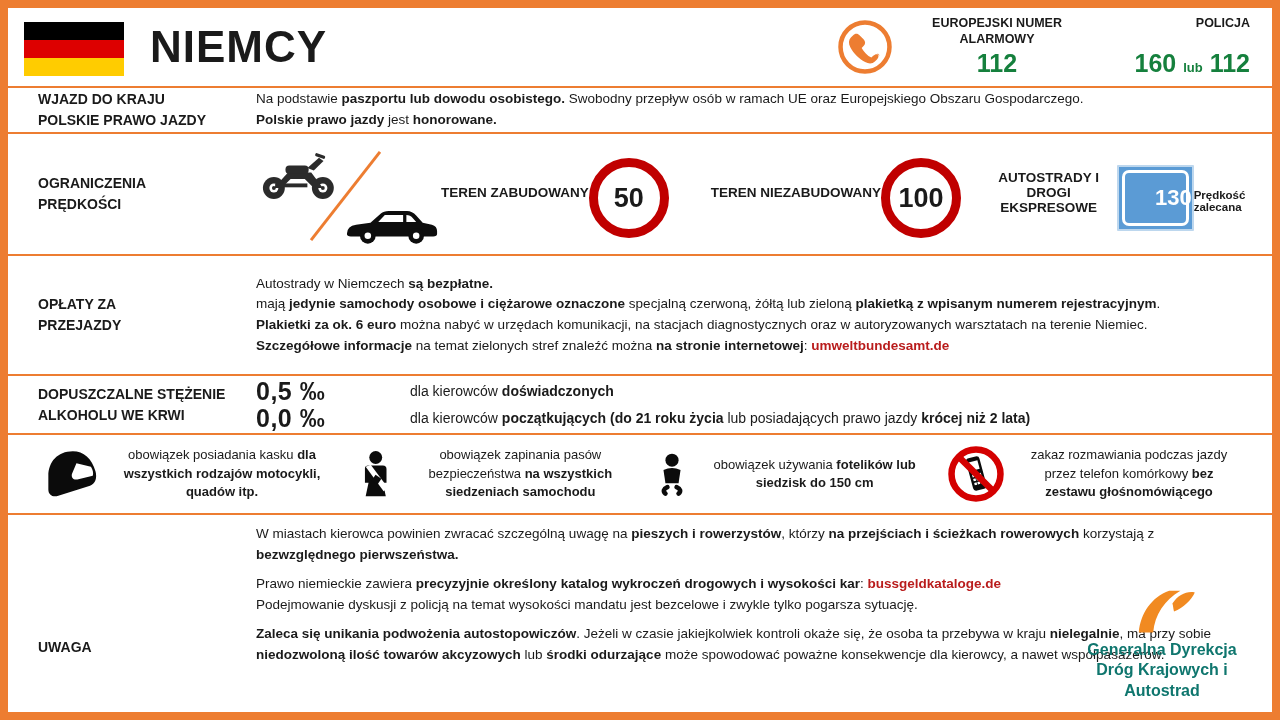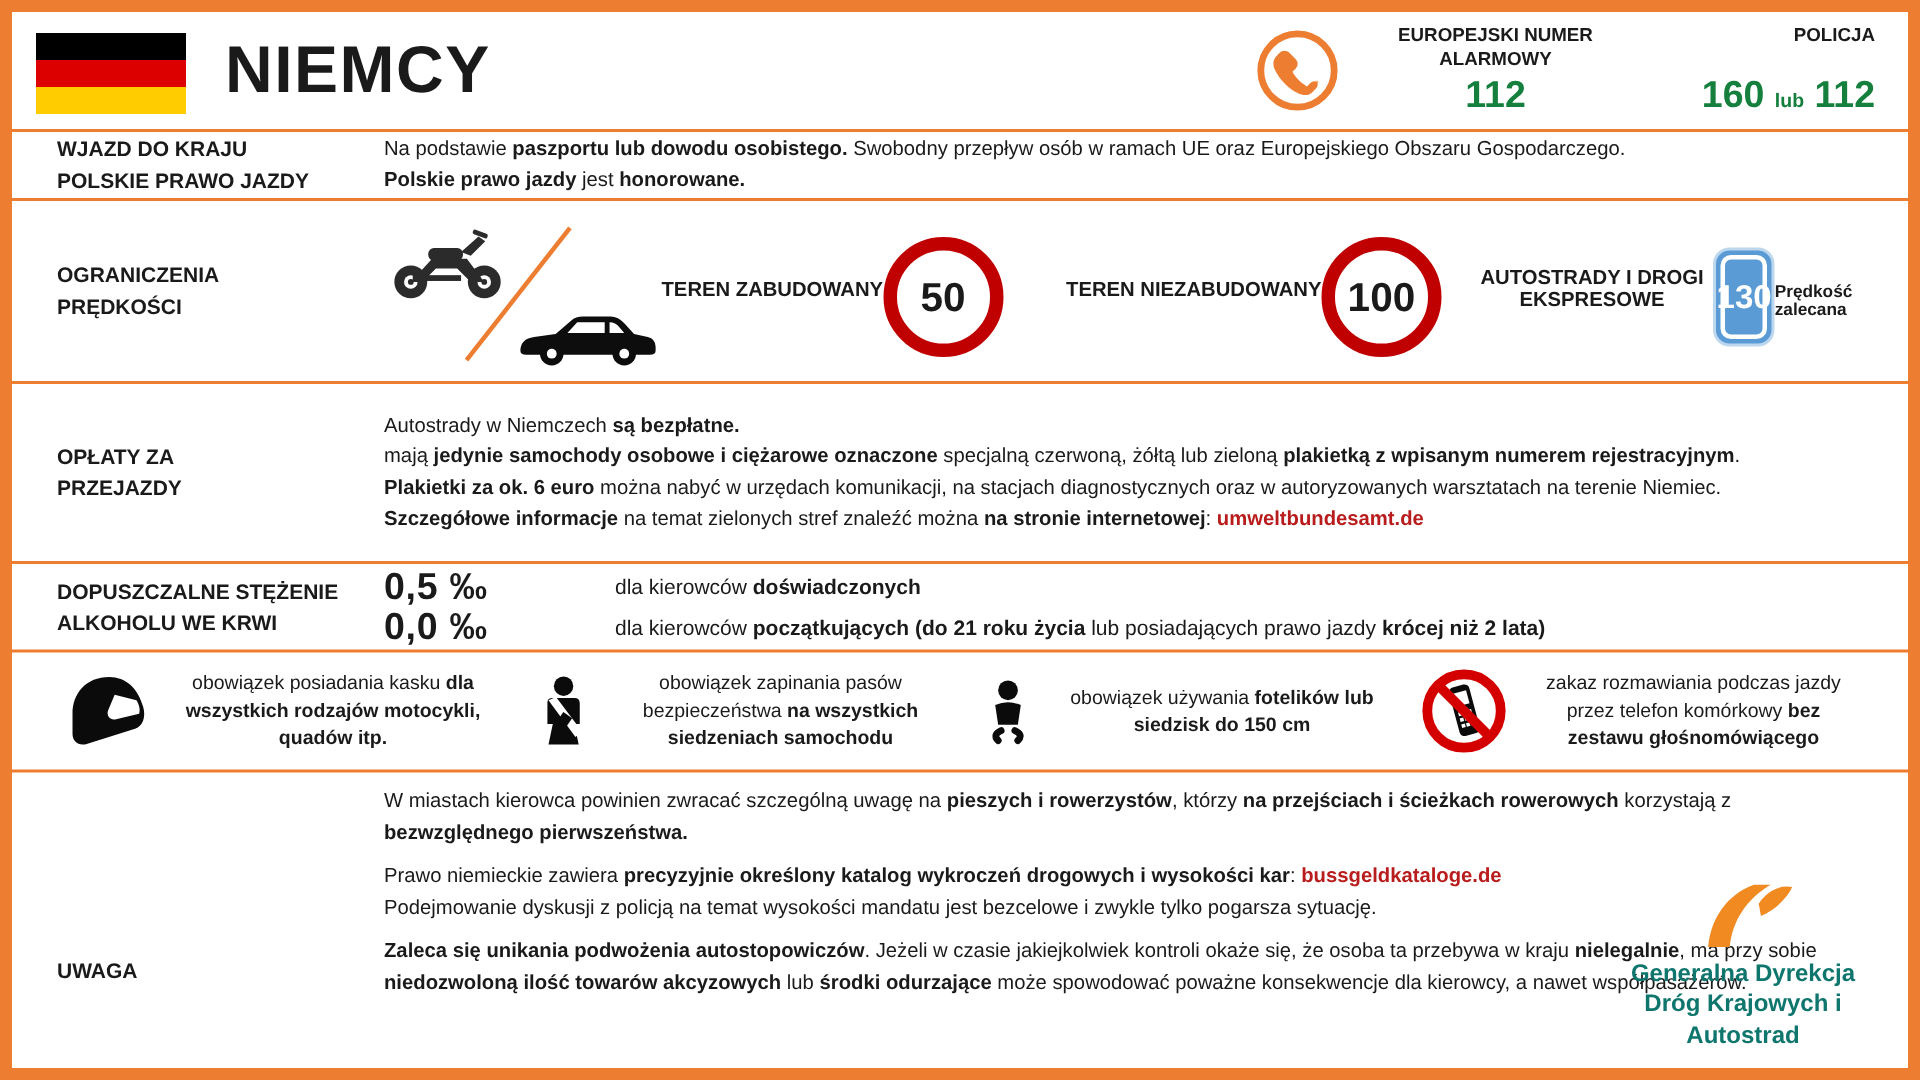--- a/index.html
+++ b/index.html
@@ -35,21 +35,21 @@
   
   .row-speed{height:120px;}
   .speed-content{display:flex;align-items:stretch;}
   .vehicles{position:relative;width:185px;height:108px;margin-top:8px;flex:0 0 auto;}
   .vehicles .moto{position:absolute;left:0;top:6px;}
   .vehicles .car{position:absolute;right:0;bottom:2px;}
   .vehicles .slash{position:absolute;left:88px;top:-2px;width:3px;height:112px;background:#ED7D31;transform:rotate(38deg);}
   .speed-col{flex:1;display:flex;flex-direction:row;align-items:center;padding-top:8px;}
   .speed-title{font-size:13.5px;font-weight:bold;margin-bottom:12px;text-align:center;}
   .sign-round{width:62px;height:62px;border:9px solid #C00000;border-radius:50%;background:#fff;display:flex;align-items:center;justify-content:center;font-size:27px;font-weight:800;box-sizing:content-box;}
-  .sign-blue{width:56px;height:62px;background:#5B9BD5;border:2px solid #BDD7EE;border-radius:11px;position:relative;display:flex;align-items:center;justify-content:flex-start;}
+  .sign-blue{width:56px;height:62px;background:#5B9BD5;border:2px solid #BDD7EE;border-radius:1px;position:relative;display:flex;align-items:center;justify-content:flex-start;padding-left:36px;}
   .sign-blue .inner{position:absolute;inset:3px;border:3px solid #fff;border-radius:7px;}
   .sign-blue .val{color:#fff;font-size:22px;font-weight:800;position:relative;}
   .sign-caption{font-size:11.5px;font-weight:bold;margin-top:5px;}
   
   .row-tolls{height:118px;}
   
   .row-alcohol{height:57px;}
   .alc-row{display:flex;align-items:center;height:27px;}
   .alc-val{width:112px;font-size:25px;font-weight:800;letter-spacing:.5px;}
   .alc-desc{margin-left:42px;font-size:14px;}

